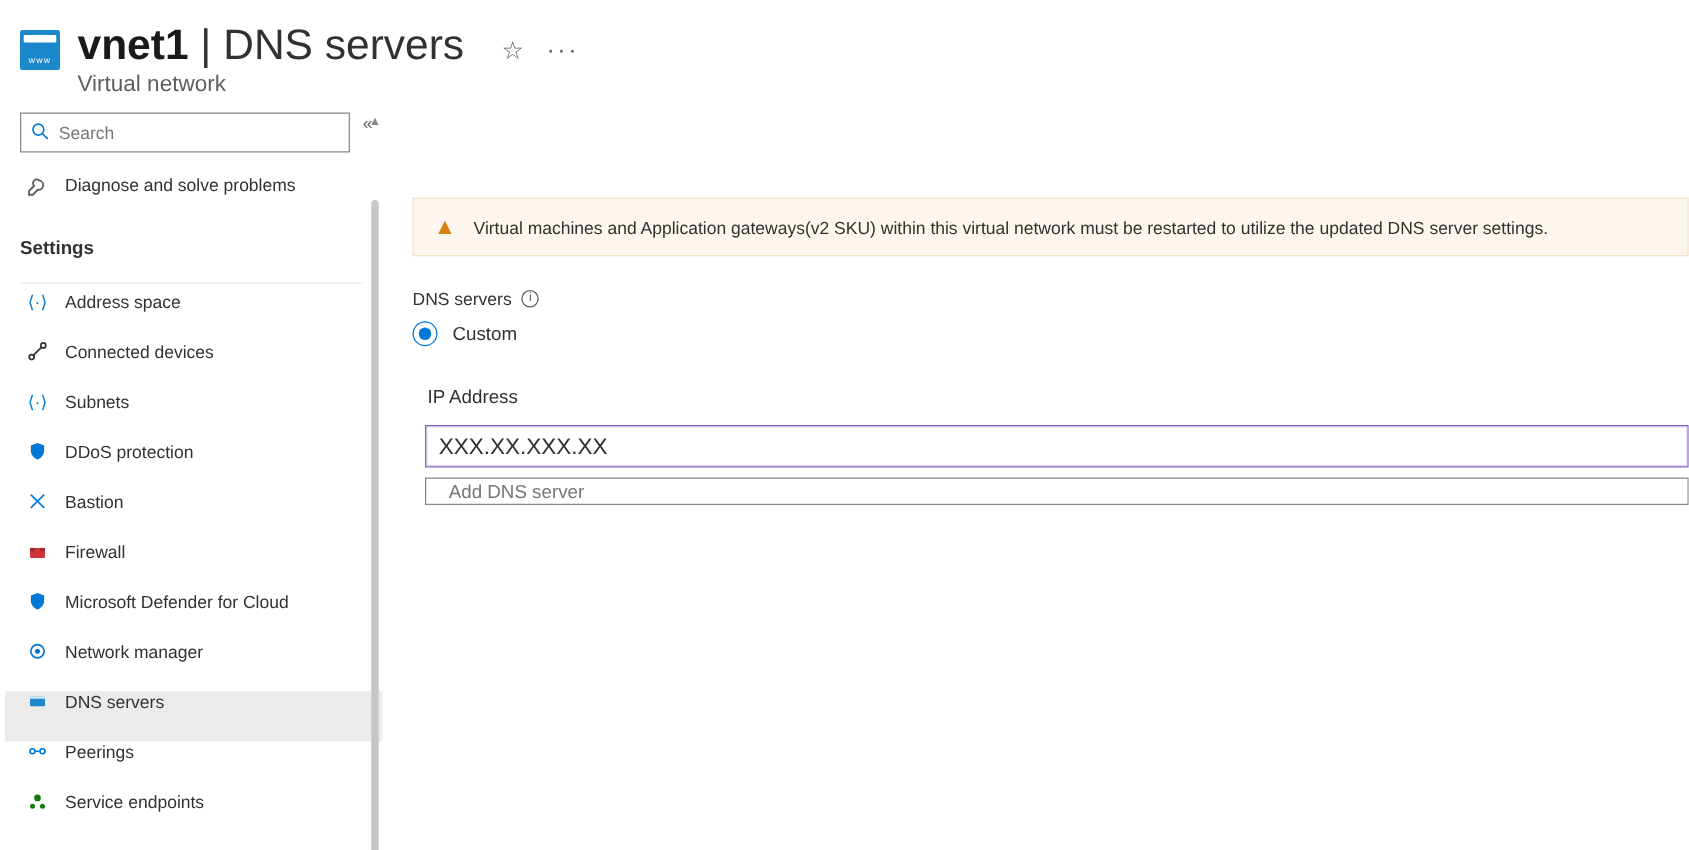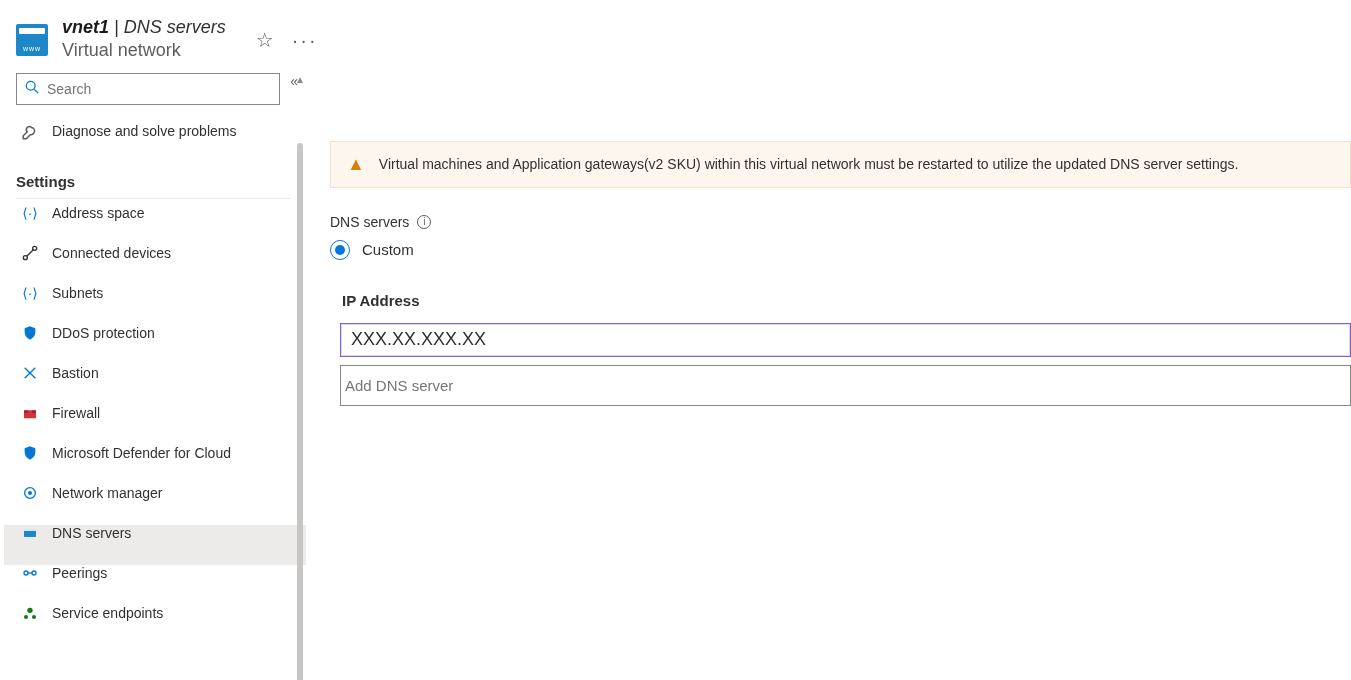--- a/index.html
+++ b/index.html
@@ -29,25 +29,24 @@
     margin-top: 6px;
     display:inline-flex;align-items:flex-end;justify-content:center;
     color:#ffffff;font-size:7px;letter-spacing:1px;padding-bottom:4px;
   }
   .header-icon::before{
     content:"";position:absolute;top:4px;left:3px;right:3px;height:6px;
     background:#ffffff;border-radius:1px;
   }
   .header-title-block { display:flex; flex-direction:column; }
   .header-title {
-    font-size: 18px;
+    font-size: 34px;
     font-weight: 400;
     color: #323130;
     line-height: 1.1;
-    font-style: italic;
   }
   .header-title .res-name { font-weight: 700; color:#1b1a19; }
   .header-subtitle {
     font-size: 18px;
     color: #605e5c;
     margin-top: 2px;
   }
   .header-actions {
     display:flex;align-items:center;gap:18px;margin-left:16px;margin-top:10px;
     color:#605e5c;
@@ -84,21 +83,21 @@
 
   .nav-item{
     display:flex;align-items:flex-start;height:40px;gap:12px;
     padding-left:4px;cursor:pointer;color:#323130;
   }
   .nav-item.selected{background:#edebe9;margin-left:-12px;padding-left:16px;margin-right:0;}
   .nav-item .icon{width:20px;display:inline-flex;justify-content:center;align-items:center;}
 
   .section-title{
     font-size:15px;font-weight:600;color:#323130;
-    padding:10px 0 8px 0;
+    padding:10px 0 19px 0;
     border-bottom:1px solid #edebe9;
     margin-right:16px;margin-bottom:6px;
   }
 
   
   .scroll-track{
     position:absolute;right:0;top:0;bottom:0;width:12px;
   }
   .scroll-arrow-up{
     position:absolute;top:0;left:0;right:0;height:14px;
@@ -139,32 +138,32 @@
   .radio .circle{
     width:20px;height:20px;border:1px solid #323130;border-radius:50%;
     display:inline-flex;align-items:center;justify-content:center;
   }
   .radio.checked .circle{border-color:#0078d4;}
   .radio.checked .circle::after{
     content:"";width:10px;height:10px;background:#0078d4;border-radius:50%;
   }
   .radio .lbl{font-size:15px;color:#323130;}
 
-  .ip-heading{font-weight:700;margin-top:32px;margin-left:12px;font-size:15px;}
+  .ip-heading{font-weight:400;margin-top:32px;margin-left:12px;font-size:15px;}
   .ip-input{
     margin-top:14px;margin-left:10px;
     border:1px solid #8661c5;
     height:34px;padding:0 10px;width:calc(100% - 10px);
     font-size:18px;color:#323130;outline:none;
     box-shadow:0 0 0 1px rgba(134,97,197,0.25) inset;
   }
   .ip-placeholder{
     margin-top:8px;margin-left:10px;
     border:1px solid #8a8886;
-    height:41px;padding:0 4px;width:calc(100% - 10px);
+    height:22px;padding:0 18px;width:calc(100% - 10px);
     font-size:15px;color:#605e5c;outline:none;
   }
 
   
   .c-blue{color:#0078d4;}
   .c-red{color:#d13438;}
   .c-green{color:#107c10;}
   .c-gray{color:#605e5c;}
 </style>
 </head>

